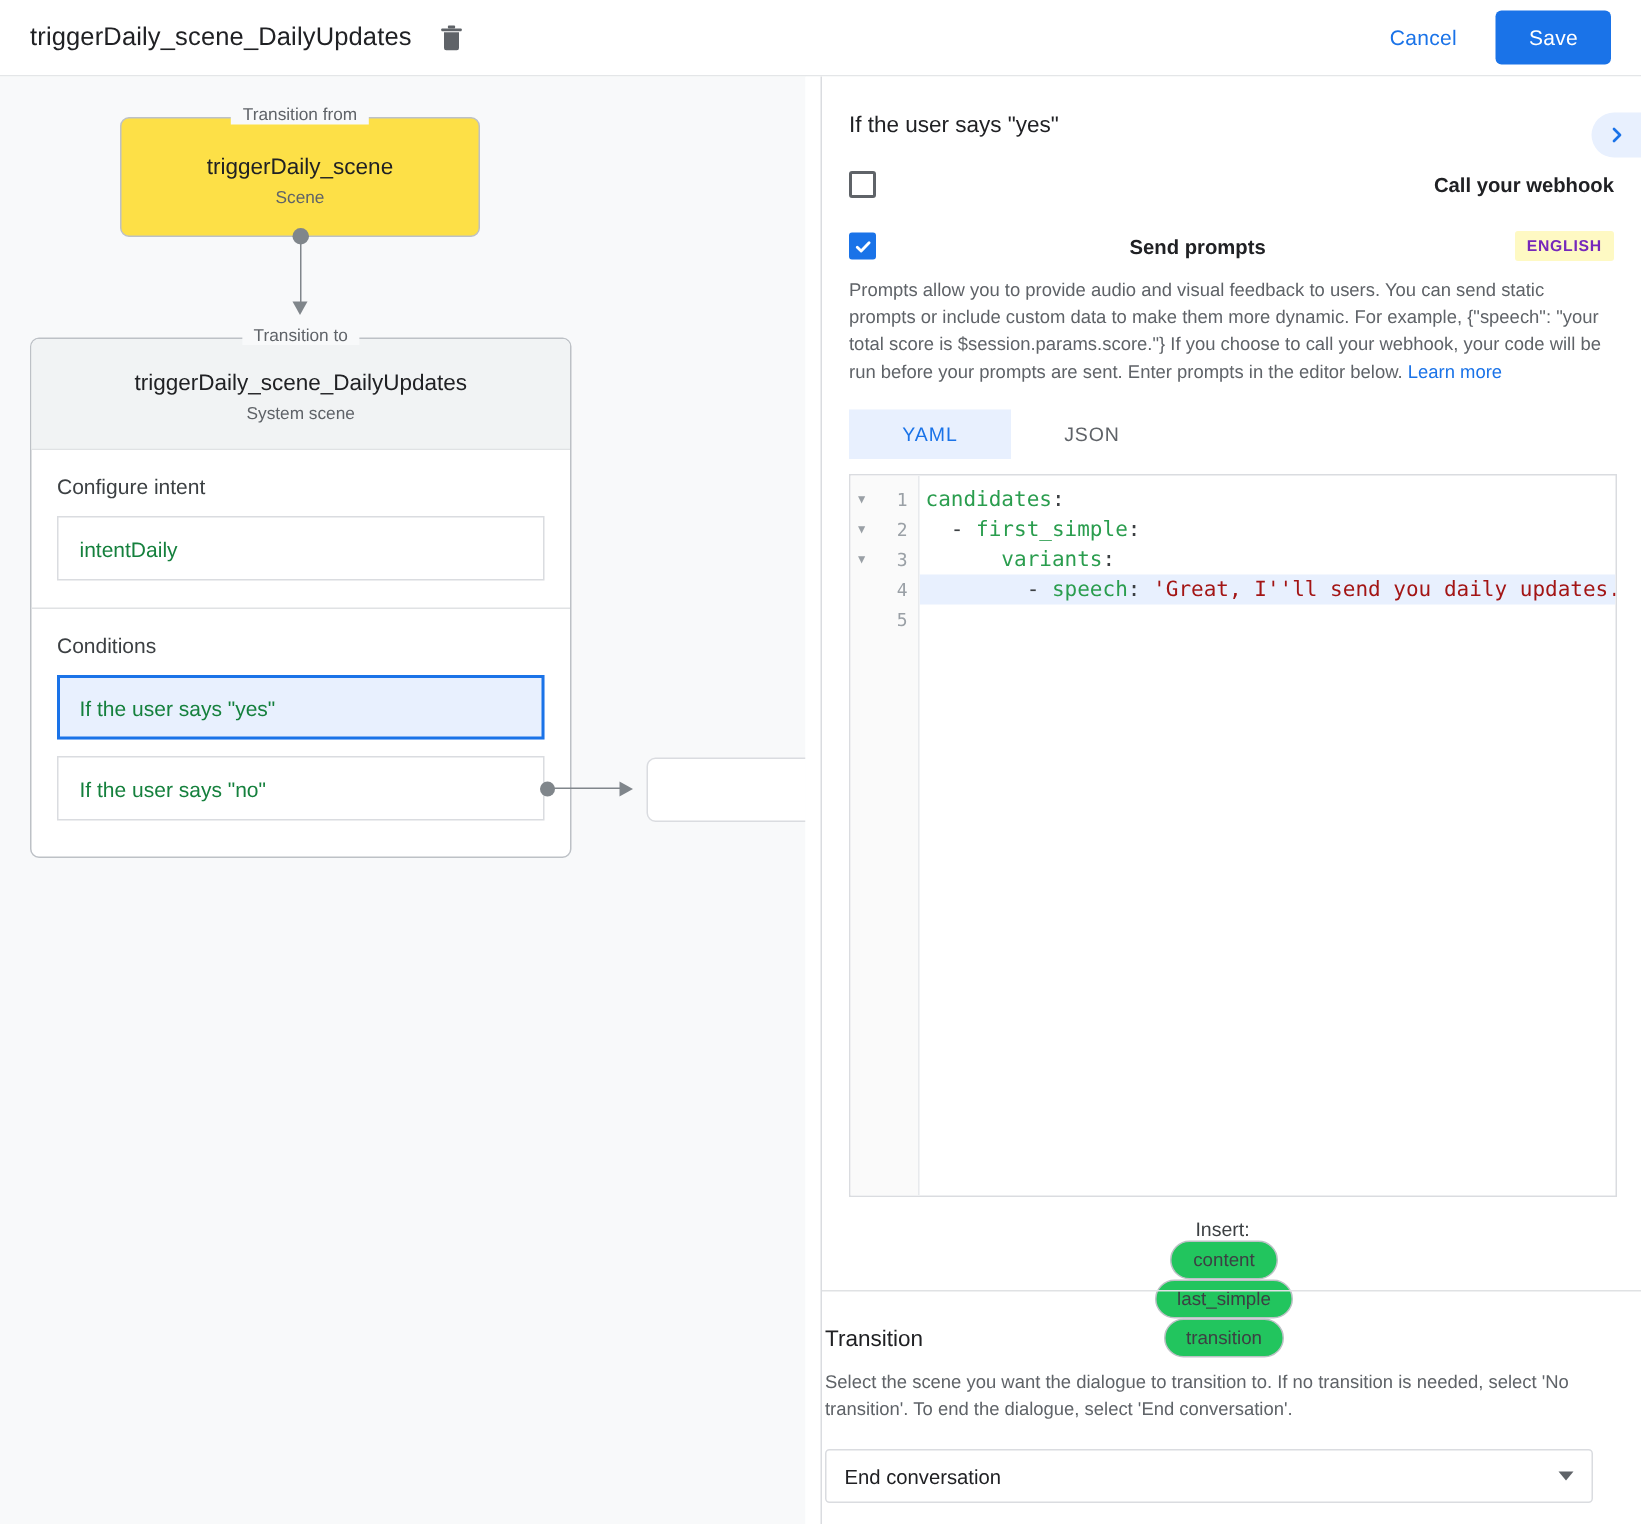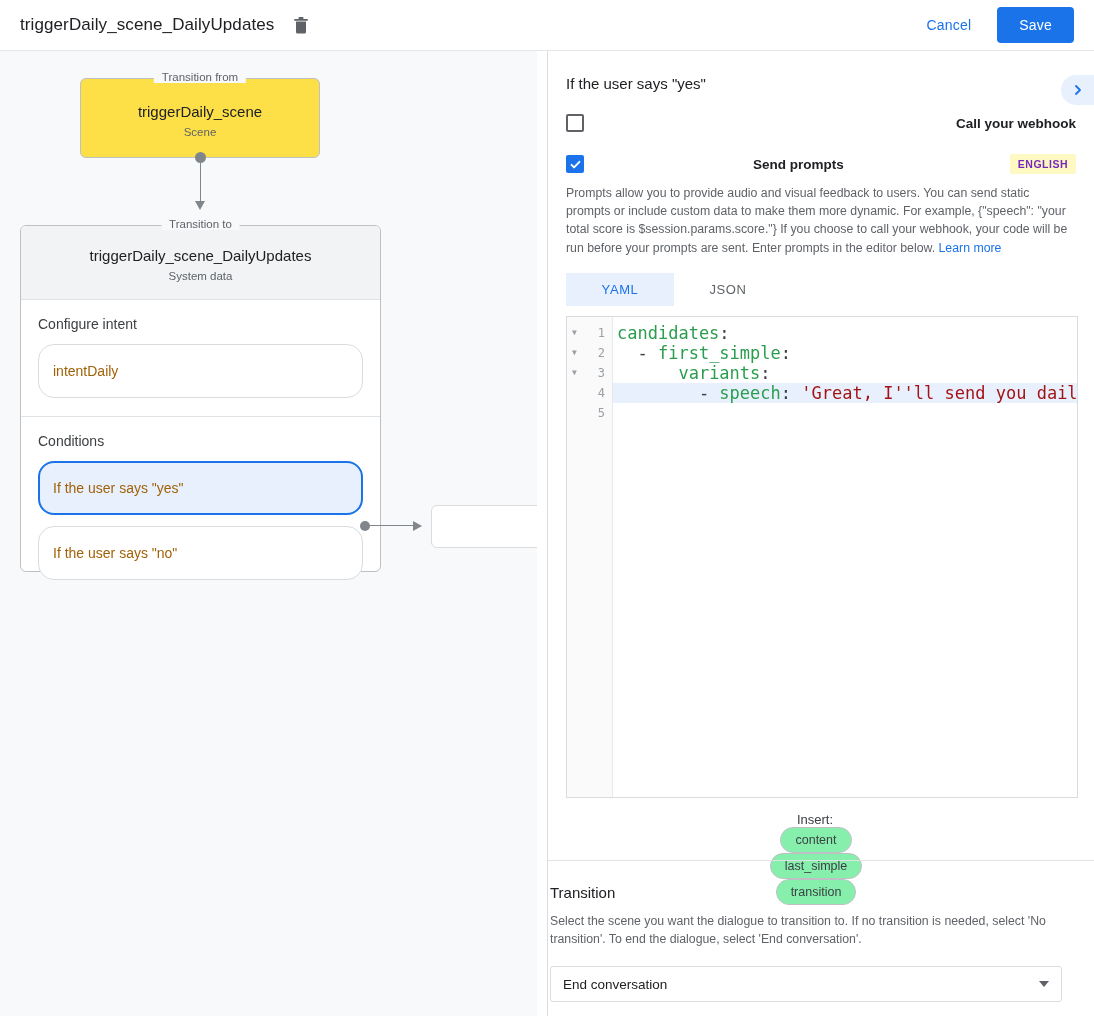--- a/index.html
+++ b/index.html
@@ -97,23 +97,23 @@
   .node-to-title {
     text-align: center; font-size: 15px; color: #202124; padding-top: 21px;
   }
   .node-to-sub {
     text-align: center; font-size: 11.5px; color: #5f6368; margin-top: 6px;
   }
   .section { padding: 16px 17px 18px 17px; }
   .section-label { font-size: 14px; color: #3c4043; margin-bottom: 12px; }
   .sect-divider { height: 1px; background: #e0e2e4; }
   .pill-box {
-    border: 1px solid #dadce0; border-radius: 16px; background: #fff;
-    height: 54px; display: flex; align-items: center; padding: 0 14px;
-    font-size: 14px; color: #a16207;
+    border: 1px solid #dadce0; border-radius: 0; background: #fff;
+    height: 43px; display: flex; align-items: center; padding: 0 14px;
+    font-size: 14px; color: #15803d;
   }
   .pill-box.selected {
     border: 2px solid #1a73e8; background: #e8f0fe;
     padding: 0 13px;
   }
   .pill-box + .pill-box { margin-top: 11px; }
 
   .cond-dot {
     position: absolute; left: 360px; top: 470px; width: 10px; height: 10px;
     border-radius: 50%; background: #80868b;
@@ -192,35 +192,35 @@
   .gline {
     height: 20px; display: flex; align-items: center; justify-content: flex-end;
     padding-right: 7px; font-size: 12px; color: #9aa0a6; position: relative;
   }
   .fold {
     position: absolute; left: 5px; top: 50%; transform: translateY(-50%);
     font-size: 8px; color: #9aa0a6; line-height: 1;
   }
   .code { flex: 1; padding-top: 6px; overflow: hidden; position: relative; }
   .cline {
-    height: 20px; display: flex; align-items: center; font-size: 17px;
+    height: 20px; display: flex; align-items: center; font-size: 14px;
     white-space: pre; padding-left: 4px;
   }
   .cline.hl { background: #e8f0fe; }
   .k { color: #2a9d4e; }
   .s { color: #a31515; }
   .p { color: #3c4043; }
 
   .insert-row { display: flex; align-items: center; margin-top: 14px; flex-direction: column; }
   .insert-label { font-size: 13px; color: #3c4043; margin-right: 12px; }
   .chip {
     border: 1px solid #bdc1c6; border-radius: 14px; height: 26px;
     display: flex; align-items: center; padding: 0 14px;
     font-size: 12.5px; color: #3c4043; cursor: pointer; margin-right: 10px;
-    background: #86efac;
+    background: #22c55e;
   }
 
   .rp-divider {
     position: absolute; left: 0; top: 809px; width: 546px; height: 1px;
     background: #e0e2e4;
   }
   .transition-sect { position: absolute; left: 2px; top: 833px; width: 512px; }
   .tr-title { font-size: 15px; color: #202124; }
   .tr-desc {
     margin-top: 11px; font-size: 12.3px; line-height: 1.48; color: #5f6368;
@@ -263,21 +263,21 @@
   </div>
 
   <div class="connector-dot"></div>
   <div class="connector-line"></div>
   <div class="connector-arrow"></div>
 
   <div class="node-to">
     <div class="node-to-header">
       <div class="node-legend">Transition to</div>
       <div class="node-to-title">triggerDaily_scene_DailyUpdates</div>
-      <div class="node-to-sub">System data</div>
+      <div class="node-to-sub">System scene</div>
     </div>
 
     <div class="section">
       <div class="section-label">Configure intent</div>
       <div class="pill-box">intentDaily</div>
     </div>
 
     <div class="sect-divider"></div>
 
     <div class="section">

